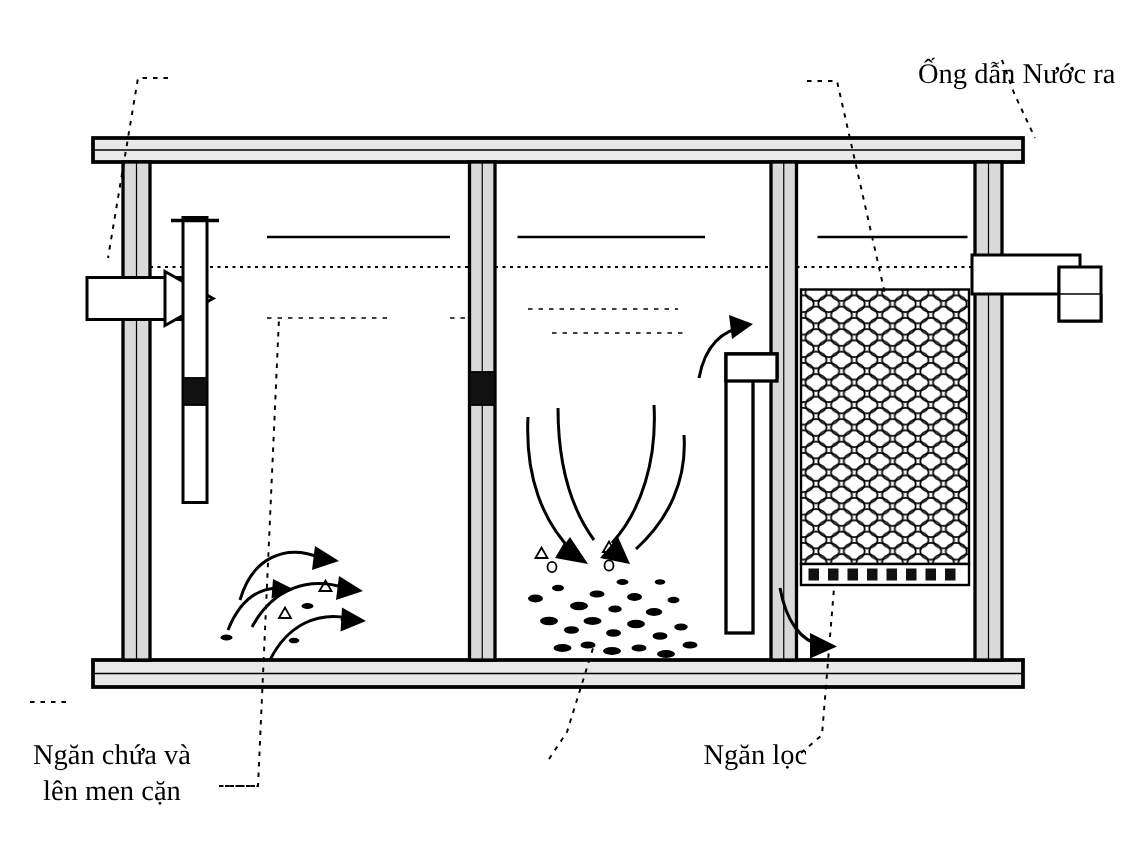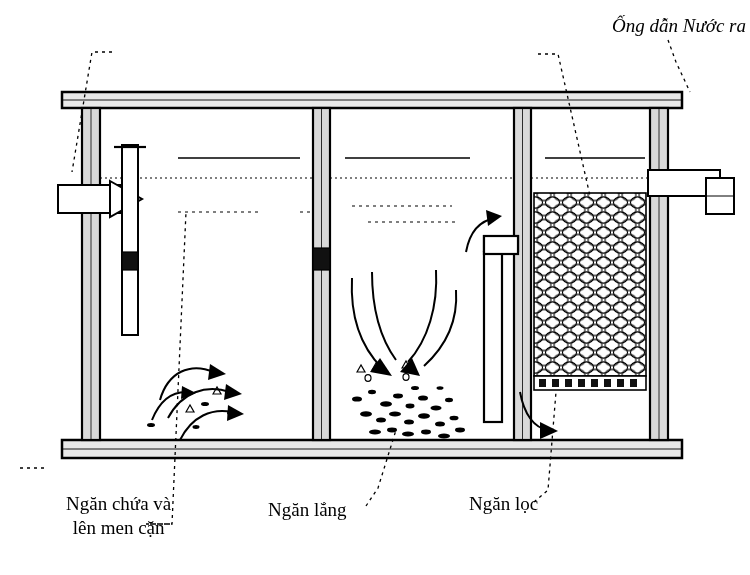--- a/index.html
+++ b/index.html
@@ -29,22 +29,22 @@
   .lbl {
     position: absolute;
     font-family: "Liberation Serif", serif;
     font-size: 19px;
     color: #000;
     white-space: pre;
     line-height: 1.25;
   }
   .lbl-inflow   { left: 118px; top: 42px; }
   .lbl-media    { left: 398px; top: 42px; }
-  .lbl-outflow  { left: 612px; top: 14px; font-style: italic; }
-  .lbl-chamber1 { left: 22px;  top: 492px; text-align: center; margin-left: 44px; }
+  .lbl-outflow  { left: 612px; top: 38px; }
+  .lbl-chamber1 { left: 22px;  top: 492px; text-align: center; }
   .lbl-chamber2 { left: 268px; top: 498px; }
   .lbl-chamber3 { left: 452px; top: 492px; margin-left: 17px; }
 </style>
 </head>
 <body>
 
 <div id="stage">
 
   <svg class="diagram" viewBox="0 0 750 575">
 
@@ -231,16 +231,15 @@
 
       <path d="M20,468 L44,468"></path>
       <path d="M146,524 L170,524"></path>
     </g>
 
   </svg>
 
   <div class="lbl lbl-outflow">Ống dẫn Nước ra</div>
   <div class="lbl lbl-chamber1">Ngăn chứa và
 lên men cặn</div>
-  <div class="lbl lbl-chamber2">Ngăn lắng</div>
   <div class="lbl lbl-chamber3">Ngăn lọc</div>
 
 </div>
 
 </body></html>

